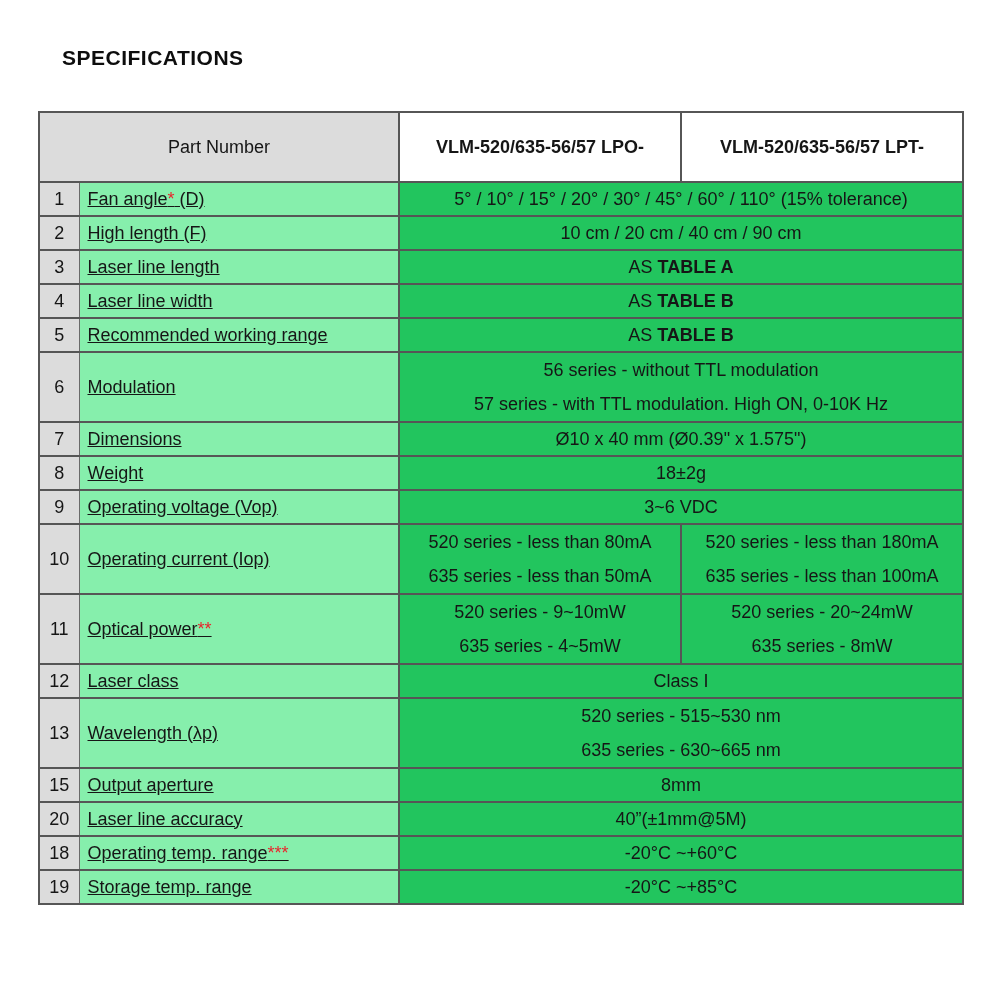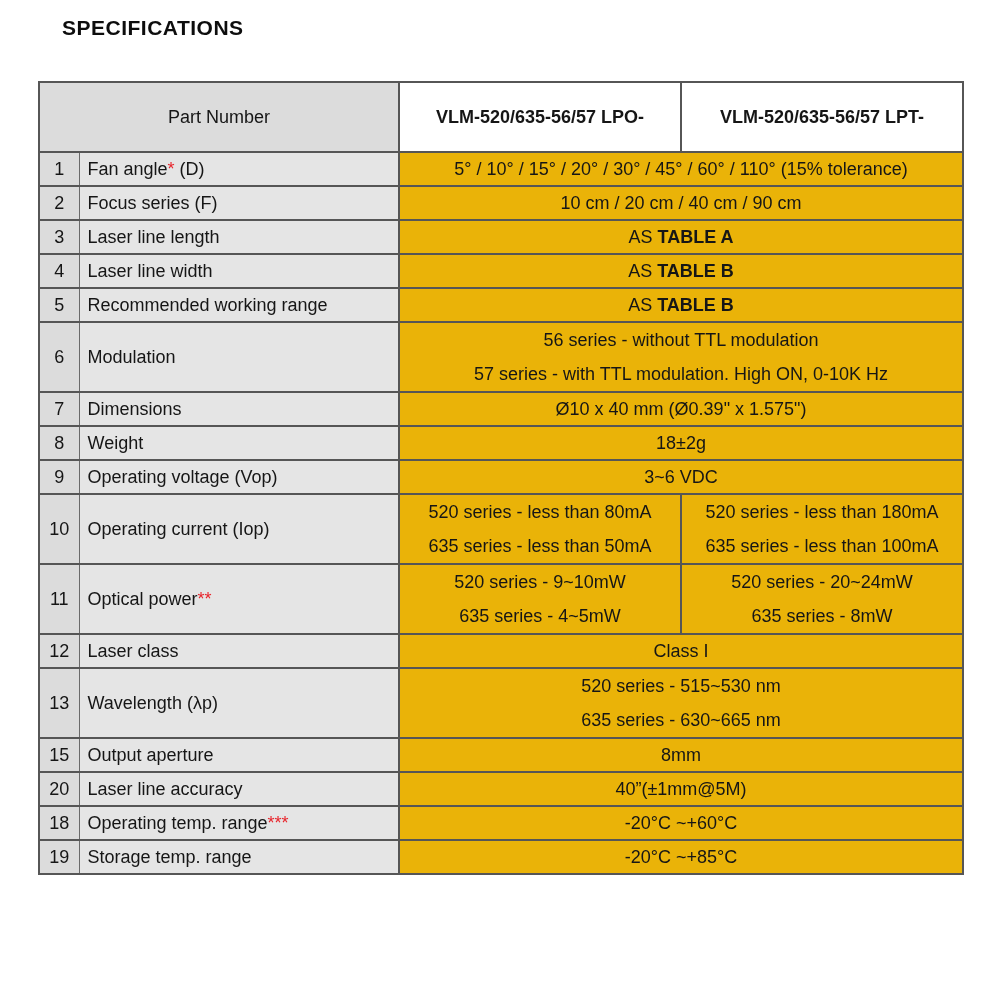--- a/index.html
+++ b/index.html
@@ -2,21 +2,21 @@
 <html><head>
 <meta charset="utf-8">
 <style>
   html,body{margin:0;padding:0;background:#ffffff;}
   body{
     width:1000px;height:1000px;overflow:hidden;
     font-family:"Liberation Sans","DejaVu Sans",sans-serif;
     color:#161616;
     -webkit-font-smoothing:antialiased;
   }
-  .wrap{padding-top:16px;padding-left:38px;}
+  .wrap{padding-top:46px;padding-left:38px;}
   .title{
     font-size:21px;font-weight:bold;letter-spacing:.5px;
     margin:0 0 10px 24px;color:#0d0d0d;
   }
   table.spec{
     border-collapse:collapse;table-layout:fixed;
     width:924px;
     border:2px solid #4e4e4e;
     margin-top:41px;
   }
@@ -30,24 +30,24 @@
     color:#161616;
   }
   tr.hdr{height:70px;}
   tr.s{height:34px;}
   tr.d{height:69px;}
   .num{
     background:#dcdcdc;text-align:center;
     border-right-width:1px;border-right-color:#6a6a6a;
   }
   .label{
-    background:#e5e5e5;text-align:left;padding-left:8px;
-    border-left-width:1px;border-left-color:#6a6a6a;
+    background:#86efac;text-align:left;padding-left:8px;
+    border-left-width:1px;border-left-color:#6a6a6a;text-decoration:underline;
   }
-  .val{background:#eab308;text-align:center;}
+  .val{background:#22c55e;text-align:center;}
   .hdr-pn{background:#dcdcdc;text-align:center;font-weight:normal;}
   .hdr-col{background:#ffffff;text-align:center;font-weight:bold;}
   .mk{color:#e8262d;}
   .ln{line-height:34px;}
   .label .ln{line-height:33px;}
   b{font-weight:bold;}
 </style>
 </head>
 <body>
 
@@ -69,21 +69,21 @@
       </tr>
     </thead>
     <tbody>
       <tr class="s">
         <td class="num">1</td>
         <td class="label"><span>Fan angle</span><span class="mk">*</span><span> (D)</span></td>
         <td class="val" colspan="2">5° / 10° / 15° / 20° / 30° / 45° / 60° / 110° (15% tolerance)</td>
       </tr>
       <tr class="s">
         <td class="num">2</td>
-        <td class="label">Focus series (F)</td>
+        <td class="label">High length (F)</td>
         <td class="val" colspan="2">10 cm / 20 cm / 40 cm / 90 cm</td>
       </tr>
       <tr class="s">
         <td class="num">3</td>
         <td class="label">Laser line length</td>
         <td class="val" colspan="2"><span>AS </span><b>TABLE A</b></td>
       </tr>
       <tr class="s">
         <td class="num">4</td>
         <td class="label">Laser line width</td>

